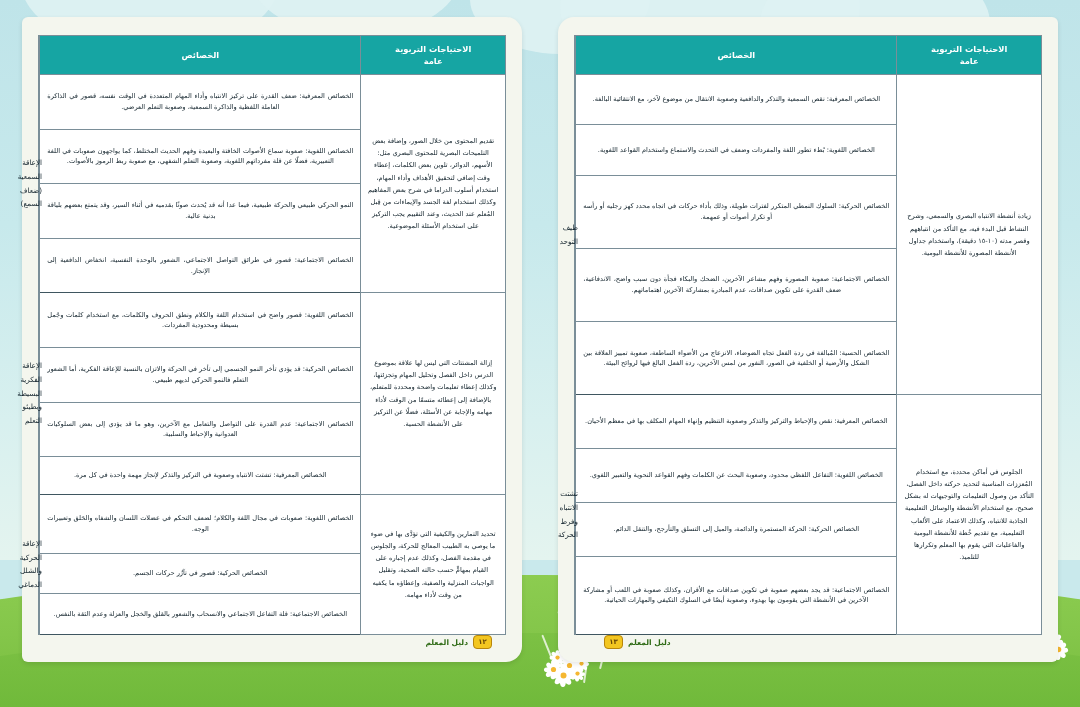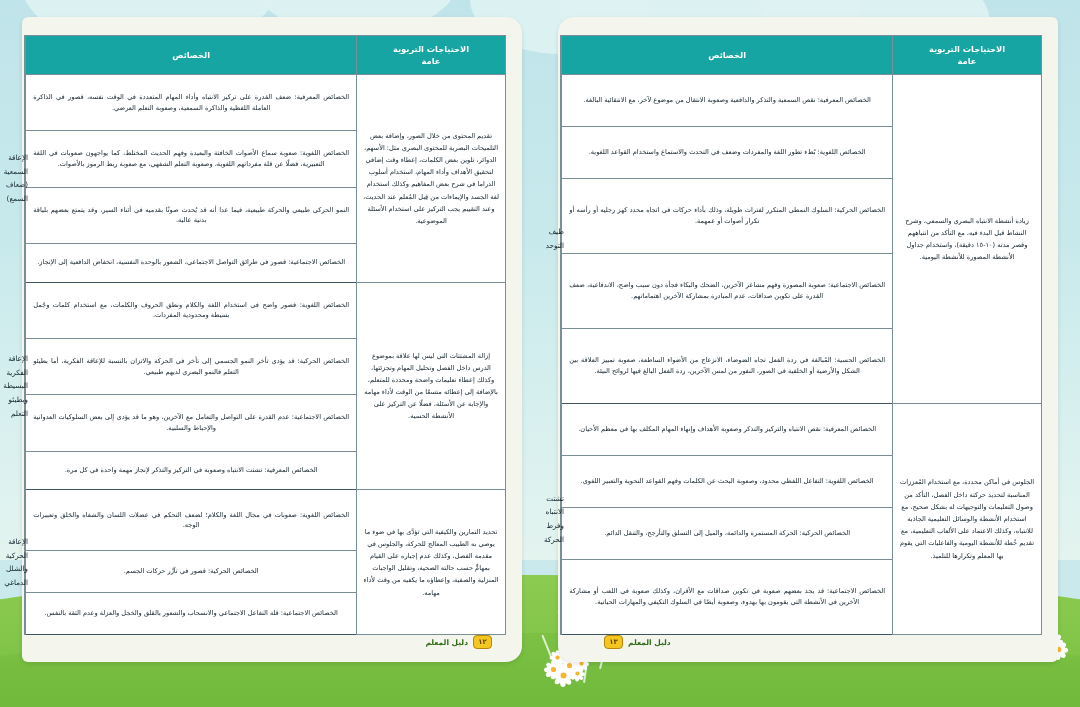--- a/index.html
+++ b/index.html
@@ -99,21 +99,21 @@
     flex-direction: row-reverse;
     justify-content: space-between;
     padding: 17px 22px 0 22px;
   }
   .page {
     width: 500px;
     height: 645px;
     background: #f4f6ee;
     border-radius: 16px;
     box-shadow: 0 2px 5px rgba(0,0,0,.10);
-    padding: 18px 16px 16px 2px;
+    padding: 18px 16px 16px 16px;
     position: relative;
   }
   .page.right { border-top-left-radius: 6px; border-bottom-left-radius: 6px; }
   .page.left  { border-top-right-radius: 6px; border-bottom-right-radius: 6px; }
 
   
   table.needs {
     width: 100%;
     border-collapse: collapse;
     table-layout: fixed;
@@ -379,21 +379,21 @@
           <tr>
             <td class="needs" rowspan="4">إزالة المشتتات التي ليس لها علاقة بموضوع الدرس داخل الفصل وتحليل المهام وتجزئتها، وكذلك إعطاء تعليمات واضحة ومحددة للمتعلم، بالإضافة إلى إعطائه متسعًا من الوقت لأداء مهامه والإجابة عن الأسئلة، فضلًا عن التركيز على الأنشطة الحسية.</td>
             <td class="chars">الخصائص اللغوية: قصور واضح في استخدام اللغة والكلام ونطق الحروف والكلمات، مع استخدام كلمات وجُمل بسيطة ومحدودية المفردات.</td>
             <td class="cat" rowspan="4">
               <div>الإعاقة الفكرية</div>
               <div>البسيطة</div>
               <div>وبطيئو التعلم</div>
             </td>
           </tr>
           <tr>
-            <td class="chars">الخصائص الحركية: قد يؤدي تأخر النمو الجسمي إلى تأخر في الحركة والاتزان بالنسبة للإعاقة الفكرية، أما بطيئو التعلم فالنمو البصري لديهم طبيعي.</td>
+            <td class="chars">الخصائص الحركية: قد يؤدي تأخر النمو الجسمي إلى تأخر في الحركة والاتزان بالنسبة للإعاقة الفكرية، أما الشعور التعلم فالنمو الحركي لديهم طبيعي.</td>
           </tr>
           <tr>
             <td class="chars">الخصائص الاجتماعية: عدم القدرة على التواصل والتعامل مع الآخرين، وهو ما قد يؤدي إلى بعض السلوكيات العدوانية والإحباط والسلبية.</td>
           </tr>
           <tr class="group-end">
             <td class="chars">الخصائص المعرفية: تشتت الانتباه وصعوبة في التركيز والتذكر لإنجاز مهمة واحدة في كل مرة.</td>
           </tr>
           <tr>
             <td class="needs" rowspan="3">تحديد التمارين والكيفية التي تؤدَّى بها في ضوء ما يوصي به الطبيب المعالج للحركة، والجلوس في مقدمة الفصل، وكذلك عدم إجباره على القيام بمهامٍّ حسب حالته الصحية، وتقليل الواجبات المنزلية والصفية، وإعطاؤه ما يكفيه من وقت لأداء مهامه.</td>
             <td class="chars">الخصائص اللغوية: صعوبات في مجال اللغة والكلام؛ لضعف التحكم في عضلات اللسان والشفاه والحَلق وتعبيرات الوجه.</td>
@@ -444,21 +444,21 @@
             <td class="chars">الخصائص الحركية: السلوك النمطي المتكرر لفترات طويلة، وذلك بأداء حركات في اتجاه محدد كهز رجليه أو رأسه أو تكرار أصوات أو عمهمة.</td>
           </tr>
           <tr>
             <td class="chars">الخصائص الاجتماعية: صعوبة المصورة وفهم مشاعر الآخرين، الضحك والبكاء فجأة دون سبب واضح، الاندفاعية، ضعف القدرة على تكوين صداقات، عدم المبادرة بمشاركة الآخرين اهتماماتهم.</td>
           </tr>
           <tr class="group-end">
             <td class="chars">الخصائص الحسية: المُبالغة في ردة الفعل تجاه الضوضاء، الانزعاج من الأضواء الساطعة، صعوبة تمييز العلاقة بين الشكل والأرضية أو الخلفية في الصور، النفور من لمس الآخرين، ردة الفعل البالغ فيها لروائح البيئة.</td>
           </tr>
           <tr>
             <td class="needs" rowspan="4">الجلوس في أماكن محددة، مع استخدام المُعززات المناسبة لتحديد حركته داخل الفصل، التأكد من وصول التعليمات والتوجيهات له بشكل صحيح، مع استخدام الأنشطة والوسائل التعليمية الجاذبة للانتباه، وكذلك الاعتماد على الألعاب التعليمية، مع تقديم خُطة للأنشطة اليومية والفاعليات التي يقوم بها المعلم وتكرارها للتلميذ.</td>
-            <td class="chars">الخصائص المعرفية: نقص الانتباه والتركيز والتذكر وصعوبة الأهداف وإنهاء المهام المكلف بها في معظم الأحيان.</td>
+            <td class="chars">الخصائص المعرفية: نقص والإحباط والتركيز والتذكر وصعوبة التنظيم وإنهاء المهام المكلف بها في معظم الأحيان.</td>
             <td class="cat" rowspan="4">
               <div>تشتت الانتباه</div>
               <div>وفرط الحركة</div>
             </td>
           </tr>
           <tr>
             <td class="chars">الخصائص اللغوية: التفاعل اللفظي محدود، وصعوبة البحث عن الكلمات وفهم القواعد النحوية والتعبير اللغوي.</td>
           </tr>
           <tr>
             <td class="chars">الخصائص الحركية: الحركة المستمرة والدائمة، والميل إلى التسلق والتأرجح، والتنقل الدائم.</td>

